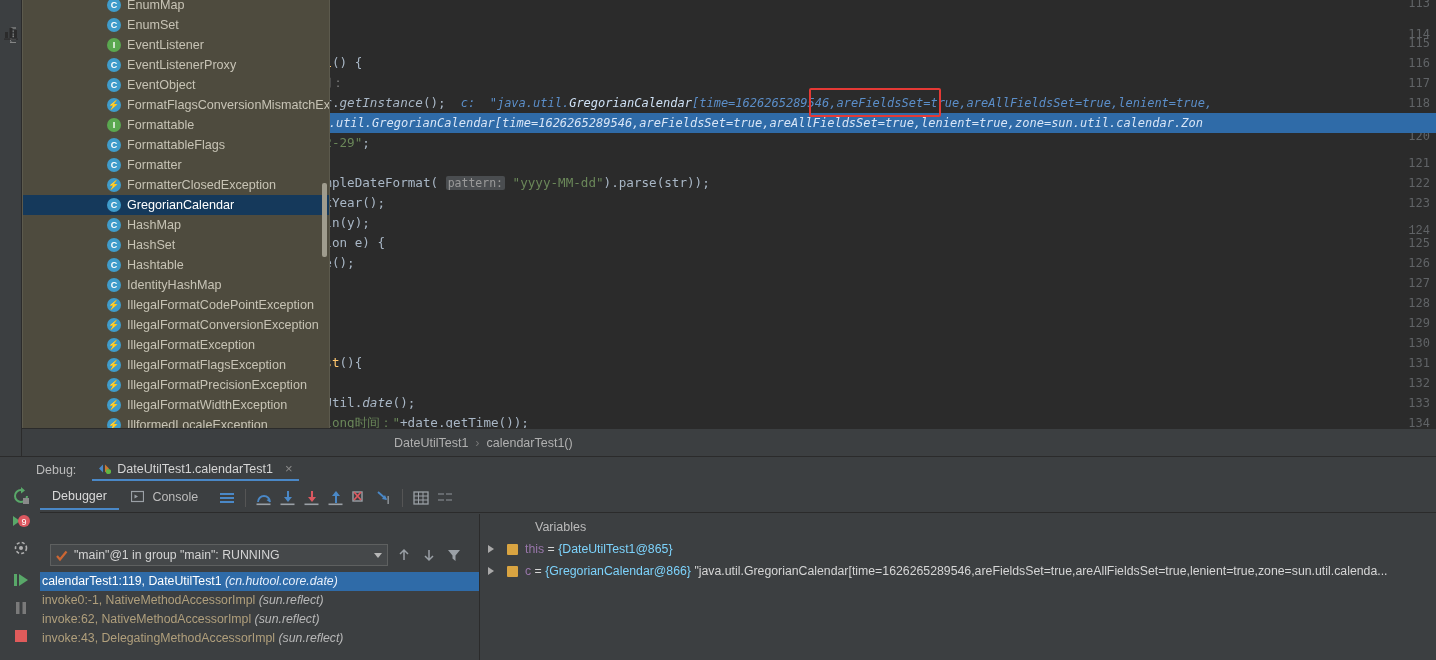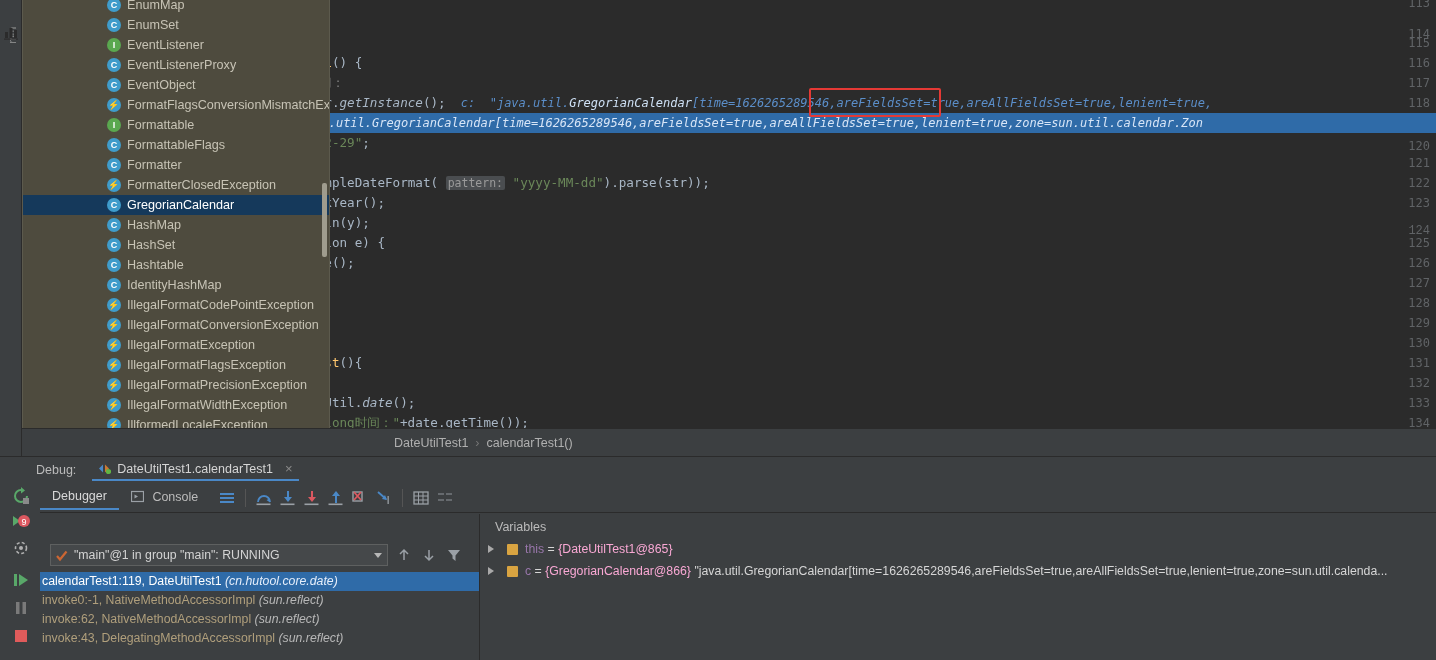--- a/index.html
+++ b/index.html
@@ -140,32 +140,32 @@
     padding:0 4px; gap:6px; font-size:12.3px; color:#d4d4d4;
   }
   .frm{
     position:absolute; left:0; right:0; height:19px; line-height:19px;
     padding-left:2px; font-size:12.3px; color:#b09f7c; white-space:nowrap;
   }
   .frm.sel{ background:#2f6ba8; color:#ffffff; }
   .frm i{ color:#b8b8b8; font-style:italic; }
   .frm.sel i{ color:#e5eefb; }
 
-  .vars-pane{ position:absolute; left:481px; top:57px; right:0; bottom:0; }
+  .vars-pane{ position:absolute; left:481px; top:57px; right:0; bottom:0;padding-left:40px; }
   .var-row{
     position:absolute; left:0; right:0; height:22px; line-height:22px;
     font-size:12.3px; white-space:nowrap; overflow:hidden;
   }
   .tri{ position:absolute; left:487px; top:6px; width:0; height:0;
         border-left:6px solid #a9a9a9; border-top:4px solid transparent;
         border-bottom:4px solid transparent; }
   .varico{ position:absolute; left:506px; top:6px; width:11px; height:11px;
            background:#d9a441; border-radius:1px; }
   .vname{ color:#9876aa; }
-  .vid{ color:#f9a8d4; }
+  .vid{ color:#7dd3fc; }
   .vval{ color:#d6d6d6; }
 </style>
 </head>
 <body>
 <div id="root">
 
 <div class="left-strip">
   <div class="vert-label">mm</div>
   <svg class="strip-icon" style="top:24px" viewBox="0 0 16 16">
     <rect x="2" y="8" width="3" height="6" fill="#2b2b2b"></rect>
@@ -180,21 +180,21 @@
   <div class="gutter"></div>
   <div class="gutter-marks"></div>
   <div id="gutter-nums">
         <div class="ln" style="top: -7px;">113</div>
         <div class="ln" style="top: 24px;">114</div>
         <div class="ln" style="top: 33px;">115</div>
         <div class="ln" style="top: 53px;">116</div>
         <div class="ln" style="top: 73px;">117</div>
         <div class="ln" style="top: 93px;">118</div>
         <div class="ln cur bp" style="top: 113px;">119</div>
-        <div class="ln" style="top: 136px;">120</div>
+        <div class="ln" style="top: 126px;">120</div>
         <div class="ln" style="top: 153px;">121</div>
         <div class="ln" style="top: 173px;">122</div>
         <div class="ln" style="top: 193px;">123</div>
         <div class="ln" style="top: 221px; font-family: Liberation Mono, monospace;">124</div>
         <div class="ln" style="top: 233px;">125</div>
         <div class="ln" style="top: 253px;">126</div>
         <div class="ln" style="top: 273px;">127</div>
         <div class="ln" style="top: 293px;">128</div>
         <div class="ln" style="top: 313px;">129</div>
         <div class="ln" style="top: 333px;">130</div>

